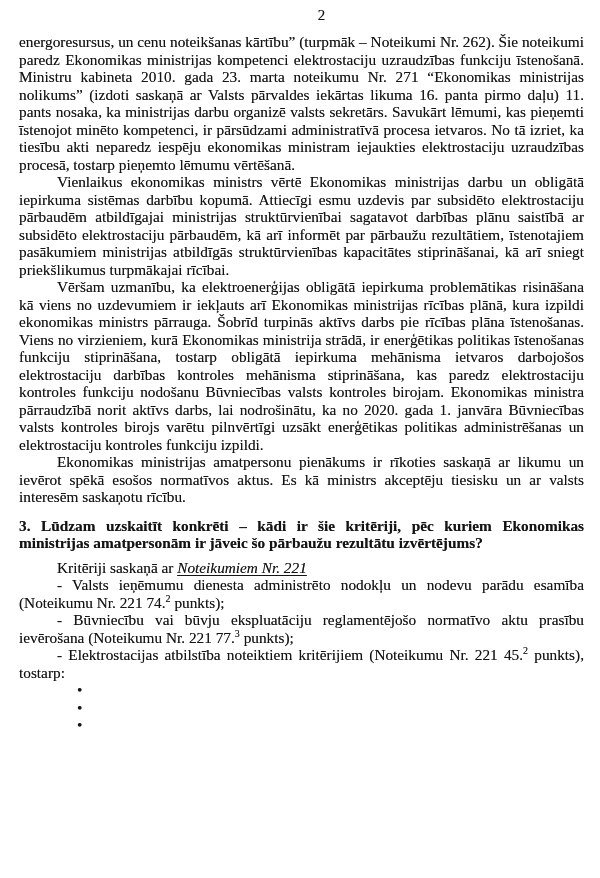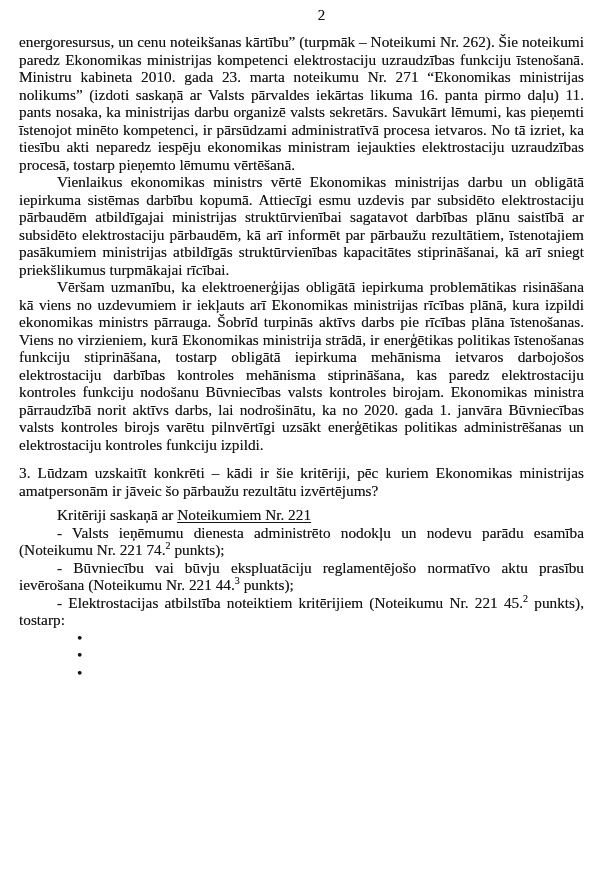--- a/index.html
+++ b/index.html
@@ -30,26 +30,27 @@
     padding-left: 40px; 
   }
   p.body-text {
     margin: 0;
     font-size: 15.3px;
     line-height: 17.5px;
     text-align: justify;
   }
   .indent { text-indent: 38px; }
   .heading {
-    font-weight: 400;
+    font-weight: 700;
     margin: 11px 0 7px 0 !important;
   }
   .underline {
     text-decoration: underline;
     text-underline-offset: 2px;
+    font-style: italic;
   }
   sup {
     font-size: 10px;
     line-height: 0;
     vertical-align: super;
   }
   .bullet-row {
     display: flex;
     padding-left: 58px;
     font-size: 15.3px;
@@ -70,28 +71,29 @@
 <div class="page">
 
   <div class="page-number">2</div>
 
   <p class="body-text">energoresursus, un cenu noteikšanas kārtību” (turpmāk – Noteikumi Nr. 262). Šie noteikumi paredz Ekonomikas ministrijas kompetenci elektrostaciju uzraudzības funkciju īstenošanā. Ministru kabineta 2010. gada 23. marta noteikumu Nr. 271 “Ekonomikas ministrijas nolikums” (izdoti saskaņā ar Valsts pārvaldes iekārtas likuma 16. panta pirmo daļu) 11. pants nosaka, ka ministrijas darbu organizē valsts sekretārs. Savukārt lēmumi, kas pieņemti īstenojot minēto kompetenci, ir pārsūdzami administratīvā procesa ietvaros. No tā izriet, ka tiesību akti neparedz iespēju ekonomikas ministram iejaukties elektrostaciju uzraudzības procesā, tostarp pieņemto lēmumu vērtēšanā.</p>
 
   <p class="body-text indent">Vienlaikus ekonomikas ministrs vērtē Ekonomikas ministrijas darbu un obligātā iepirkuma sistēmas darbību kopumā. Attiecīgi esmu uzdevis par subsidēto elektrostaciju pārbaudēm atbildīgajai ministrijas struktūrvienībai sagatavot darbības plānu saistībā ar subsidēto elektrostaciju pārbaudēm, kā arī informēt par pārbaužu rezultātiem, īstenotajiem pasākumiem ministrijas atbildīgās struktūrvienības kapacitātes stiprināšanai, kā arī sniegt priekšlikumus turpmākajai rīcībai.</p>
 
   <p class="body-text indent">Vēršam uzmanību, ka elektroenerģijas obligātā iepirkuma problemātikas risināšana kā viens no uzdevumiem ir iekļauts arī Ekonomikas ministrijas rīcības plānā, kura izpildi ekonomikas ministrs pārrauga. Šobrīd turpinās aktīvs darbs pie rīcības plāna īstenošanas. Viens no virzieniem, kurā Ekonomikas ministrija strādā, ir enerģētikas politikas īstenošanas funkciju stiprināšana, tostarp obligātā iepirkuma mehānisma ietvaros darbojošos elektrostaciju darbības kontroles mehānisma stiprināšana, kas paredz elektrostaciju kontroles funkciju nodošanu Būvniecības valsts kontroles birojam. Ekonomikas ministra pārraudzībā norit aktīvs darbs, lai nodrošinātu, ka no 2020. gada 1. janvāra Būvniecības valsts kontroles birojs varētu pilnvērtīgi uzsākt enerģētikas politikas administrēšanas un elektrostaciju kontroles funkciju izpildi.</p>
 
+  <p class="body-text indent">Ekonomikas ministrijas amatpersonu pienākums ir rīkoties saskaņā ar likumu un ievērot spēkā esošos normatīvos aktus. Es kā ministrs akceptēju tiesisku un ar valsts interesēm saskaņotu rīcību.</p>
 
   <p class="body-text heading">3. Lūdzam uzskaitīt konkrēti – kādi ir šie kritēriji, pēc kuriem Ekonomikas ministrijas amatpersonām ir jāveic šo pārbaužu rezultātu izvērtējums?</p>
 
   <p class="body-text indent"><span>Kritēriji saskaņā ar </span><span class="underline">Noteikumiem Nr. 221</span></p>
 
   <p class="body-text indent"><span>- Valsts ieņēmumu dienesta administrēto nodokļu un nodevu parādu esamība (Noteikumu Nr. 221 74.</span><sup>2</sup><span> punkts);</span></p>
 
-  <p class="body-text indent"><span>- Būvniecību vai būvju ekspluatāciju reglamentējošo normatīvo aktu prasību ievērošana (Noteikumu Nr. 221 44.</span><sup>3</sup><span> punkts);</span></p>
+  <p class="body-text indent"><span>- Būvniecību vai būvju ekspluatāciju reglamentējošo normatīvo aktu prasību ievērošana (Noteikumu Nr. 221 77.</span><sup>3</sup><span> punkts);</span></p>
 
   <p class="body-text indent"><span>- Elektrostacijas atbilstība noteiktiem kritērijiem (Noteikumu Nr. 221 45.</span><sup>2</sup><span> punkts), tostarp:</span></p>
 
   <div class="bullet-row">
     <span class="bullet-marker">•</span>
   </div>
 
   <div class="bullet-row">
     <span class="bullet-marker">•</span>
   </div>

